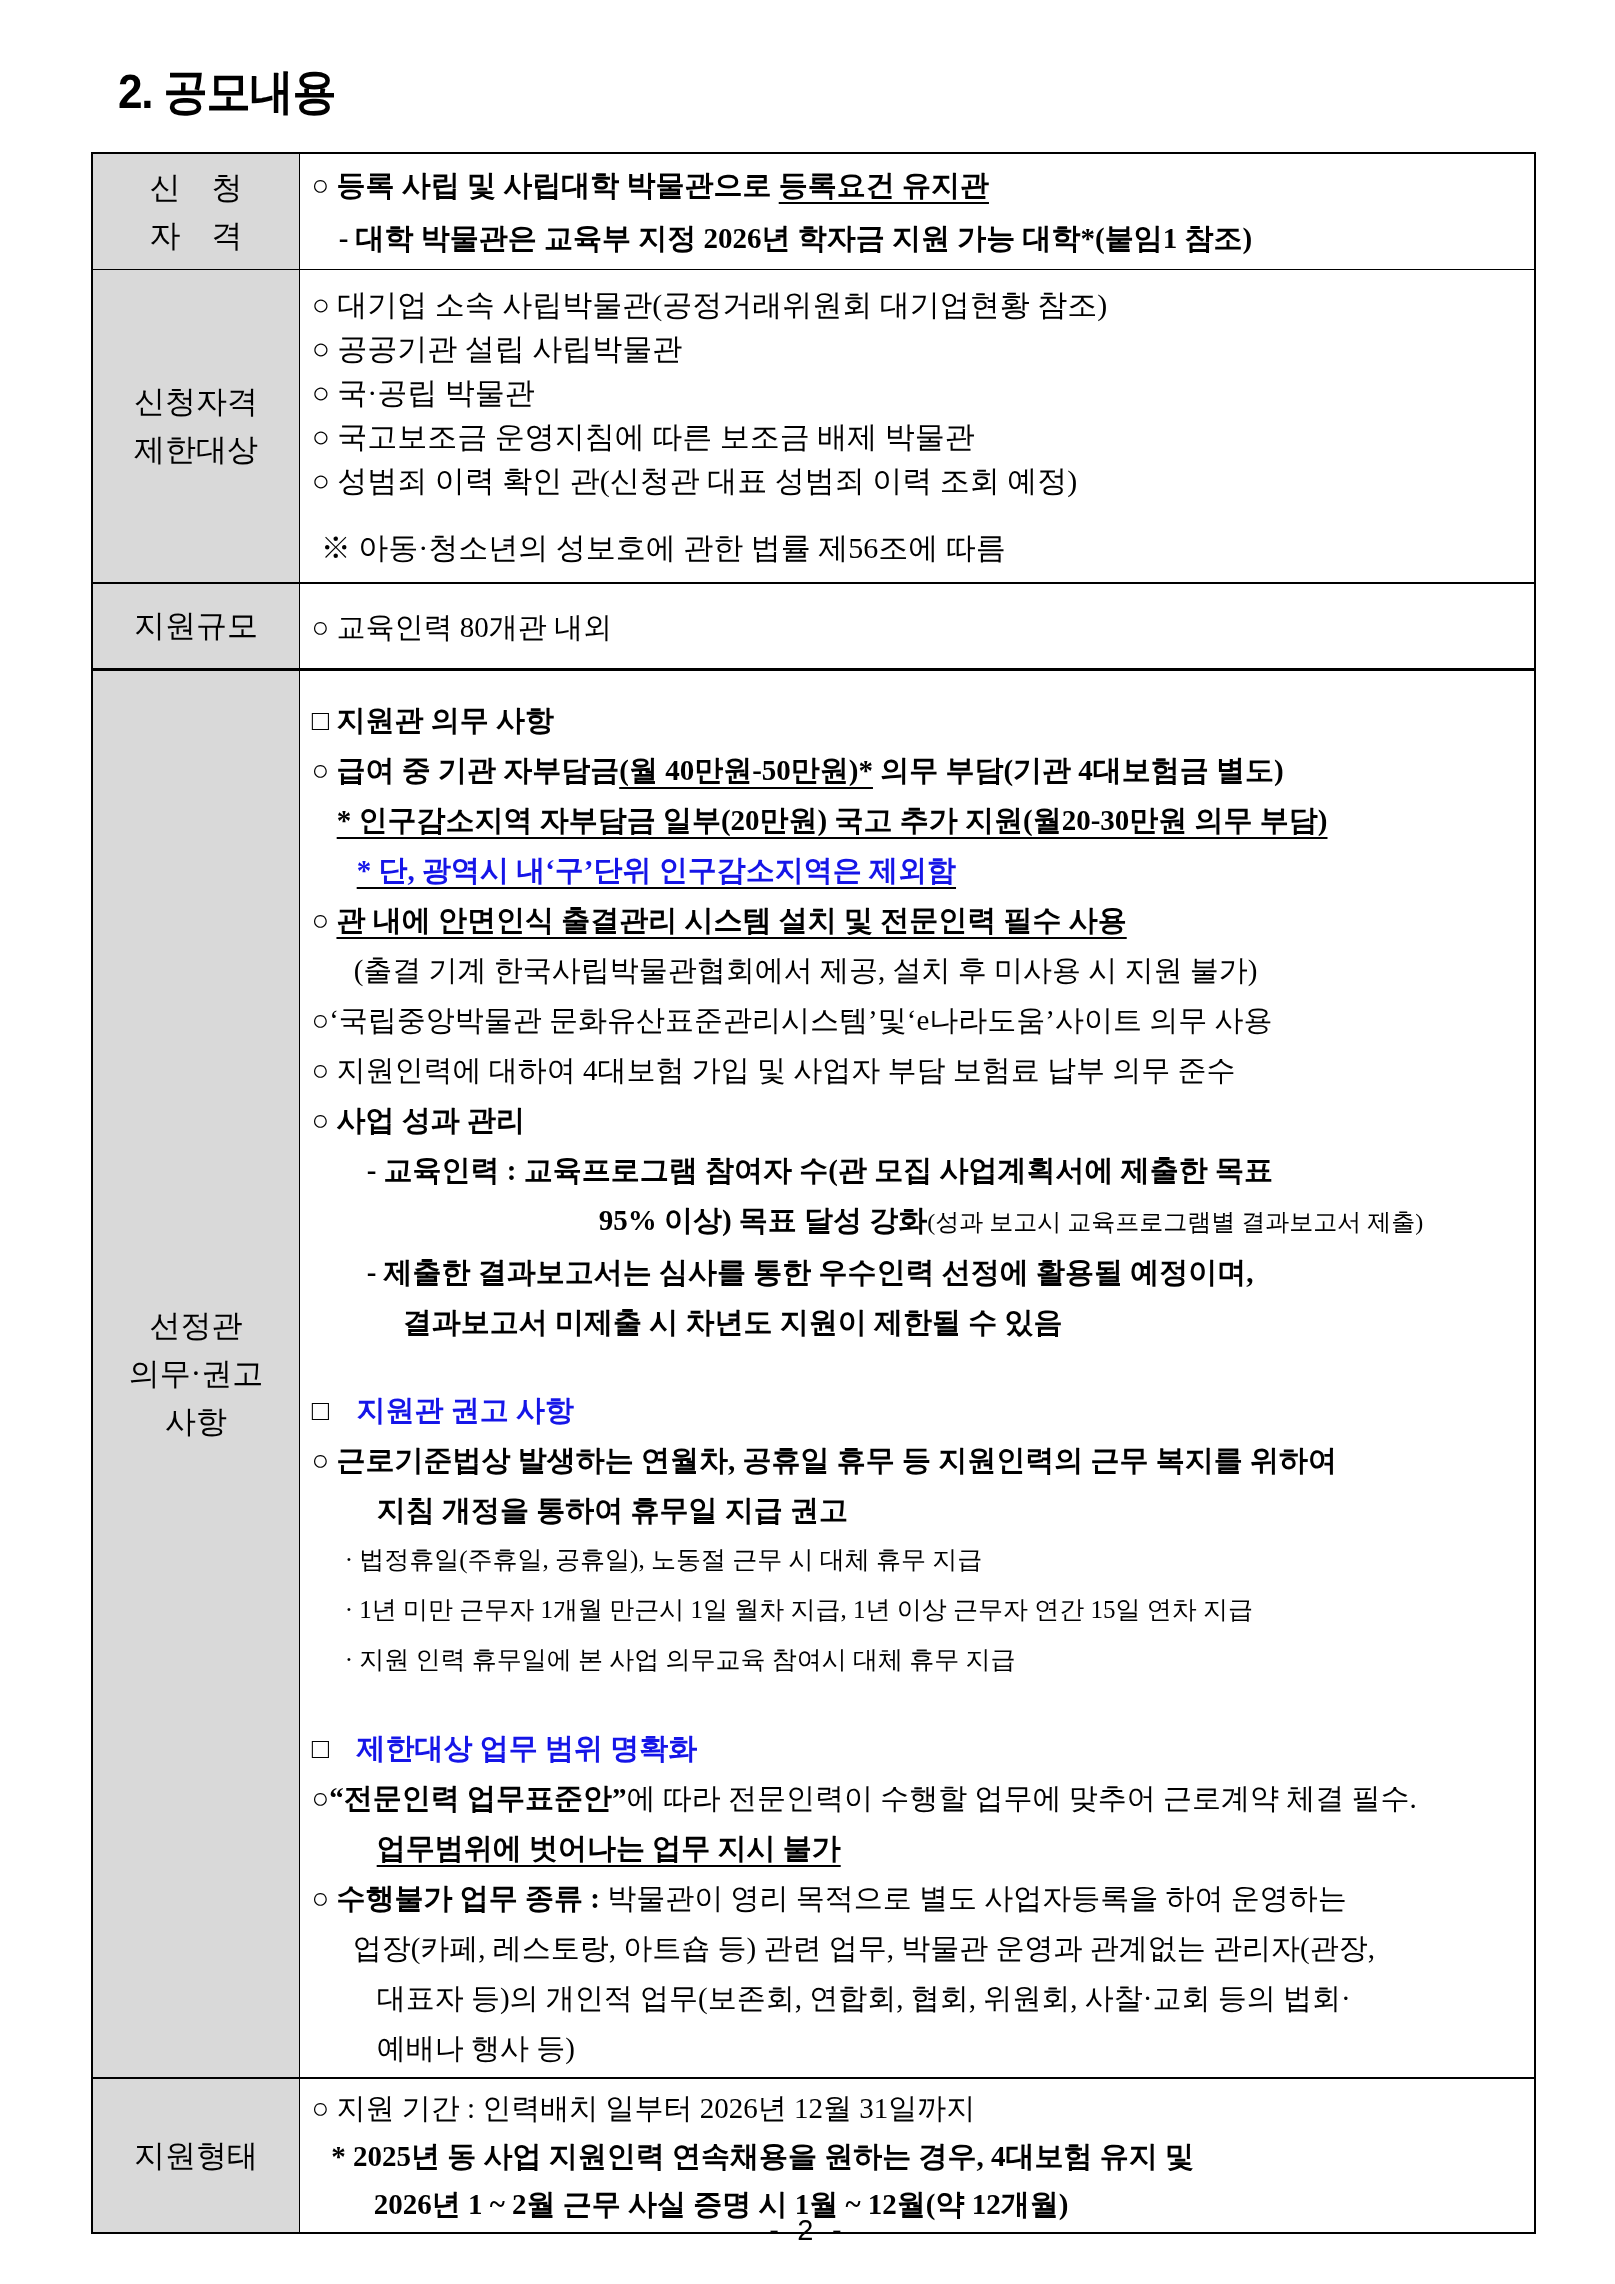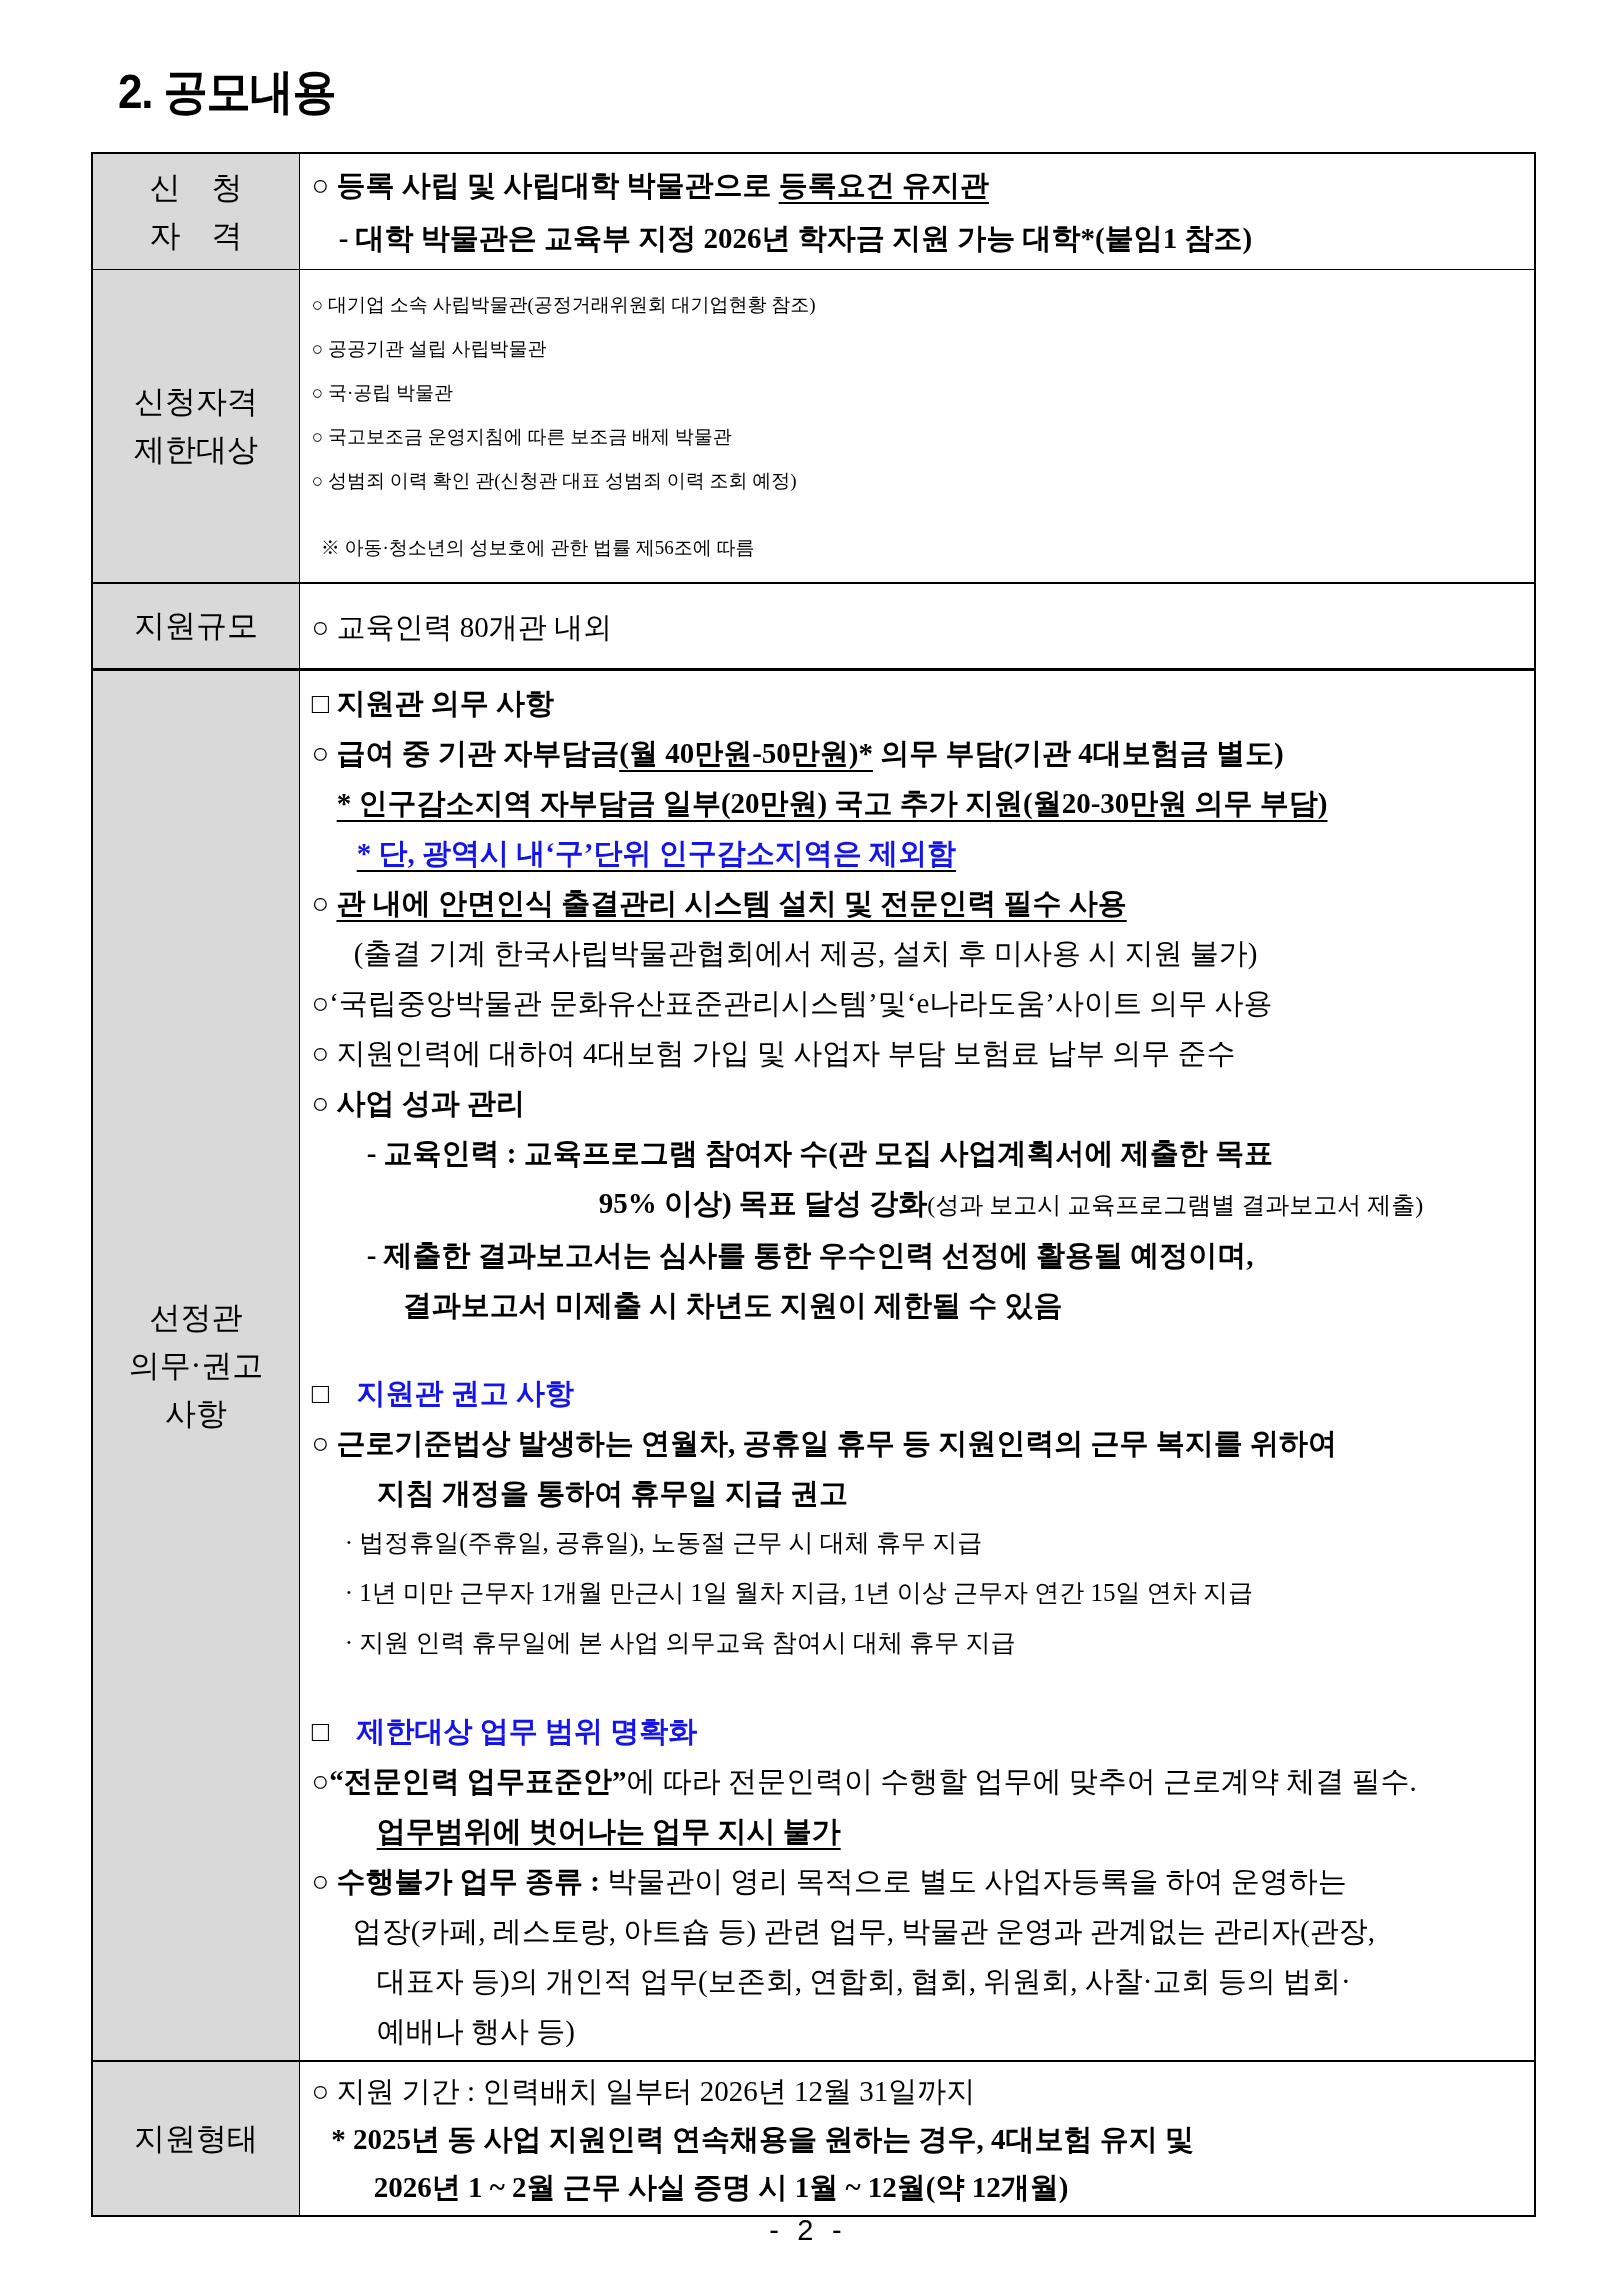--- a/index.html
+++ b/index.html
@@ -83,24 +83,24 @@
     text-decoration-thickness:1.6px;
     text-underline-offset:7.2px;
   }
   .seg.blue{color:var(--blue);margin-left:20px;}
   .seg.small{font-size:24px;}
   .line.small-line{font-size:25px;}
   
   .row-applicant-qualification{min-height:111px;}
   .row-applicant-qualification .line{line-height:53px;font-size:29px;}
   .row-restriction{min-height:314px;border-bottom-width:2px;}
-  .row-restriction .line{line-height:44px;font-size:19px;}
+  .row-restriction .line{line-height:44px;font-size:30px;}
   .row-scale{min-height:87px;border-bottom-width:3.3px;}
   .row-obligations{min-height:1386px;border-bottom-width:2.6px;}
-  .row-obligations .cell-content{justify-content:flex-start;padding-top:7px;}
+  .row-obligations .cell-content{justify-content:flex-start;padding-top:24px;}
   .row-support-type{min-height:147px;}
   .row-support-type .line{line-height:48px;}
   .page-number{
     position:absolute;
     left:0;
     top:2214px;
     width:100%;
     text-align:center;
     font-family:"Liberation Sans","DejaVu Sans",sans-serif;
     font-size:29px;

